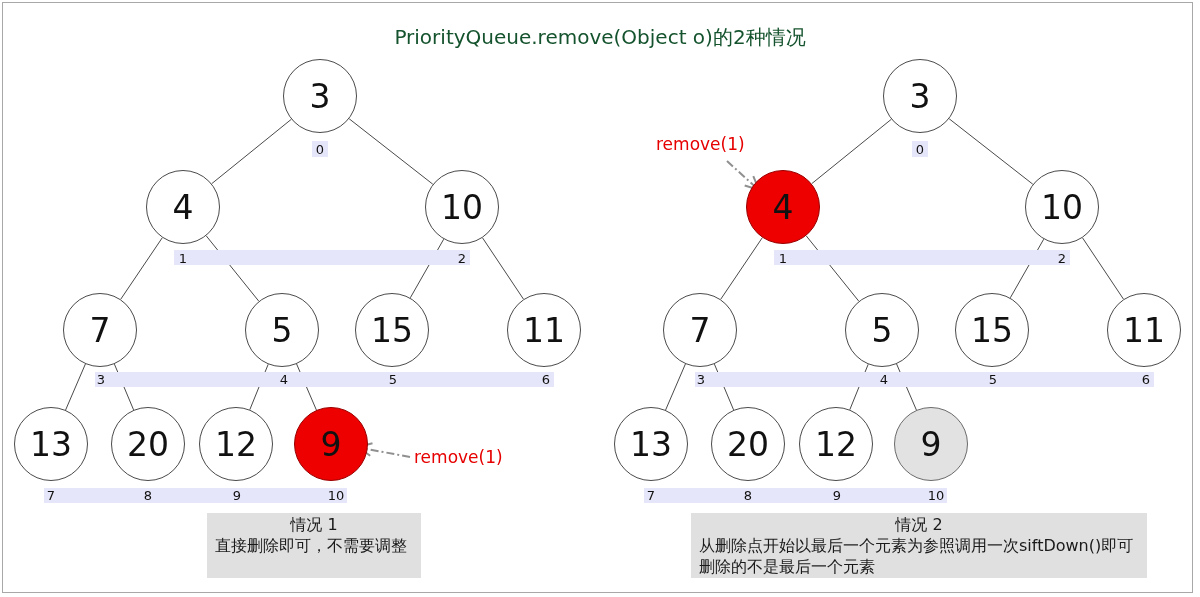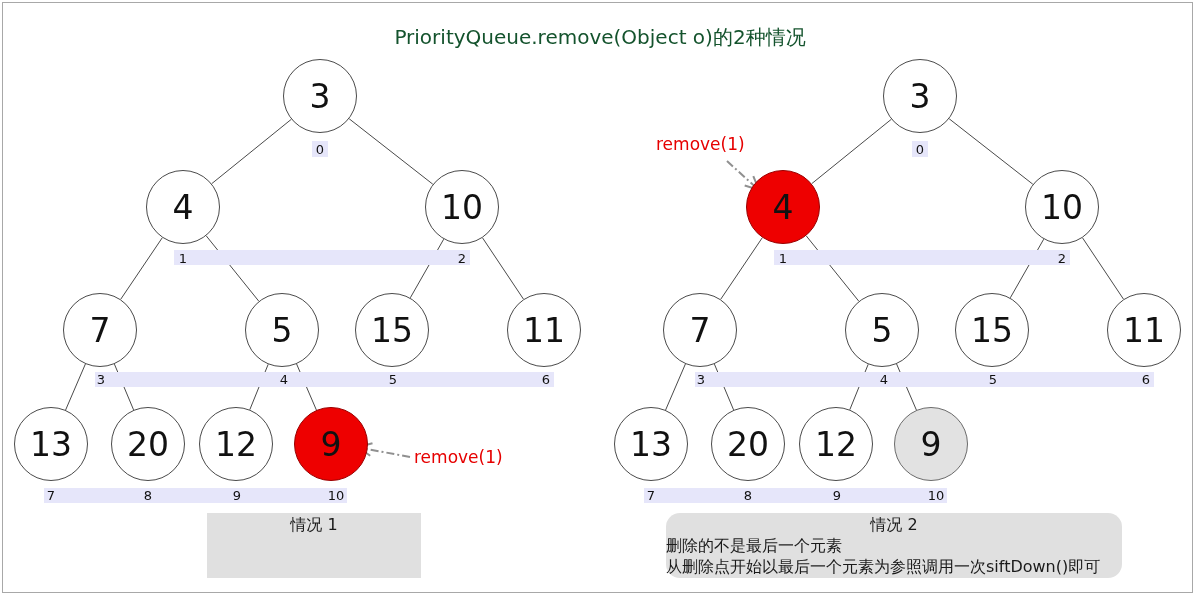--- a/index.html
+++ b/index.html
@@ -27,21 +27,21 @@
   .band{position:absolute;background:#e6e6fa;}
   .idx{
     position:absolute;width:30px;text-align:center;font-size:13px;
     line-height:15px;color:#111;
   }
   .remove-label{
     position:absolute;font-size:17px;color:#e60000;white-space:nowrap;
   }
   .caption{
     position:absolute;background:#e0e0e0;font-size:16px;line-height:21px;
-    color:#1a1a1a;padding:1px 0;box-sizing:border-box;
+    color:#1a1a1a;padding:1px 8px;box-sizing:border-box;
   }
   .caption .cap-heading{text-align:center;}
   .caption .cap-line{text-align:left;white-space:nowrap;}
 </style>
 </head>
 <body>
 
 <div id="canvas">
 
   <div class="page-title">PriorityQueue.remove(Object o)的2种情况</div>
@@ -139,21 +139,22 @@
   <span class="idx" style="left:636px;top:488px;">7</span>
   <span class="idx" style="left:733px;top:488px;">8</span>
   <span class="idx" style="left:822px;top:488px;">9</span>
   <span class="idx" style="left:921px;top:488px;">10</span>
 
   <span class="remove-label" style="left:414px;top:447px;">remove(1)</span>
   <span class="remove-label" style="left:656px;top:134px;">remove(1)</span>
 
   <div class="caption" style="left:207px;top:513px;width:214px;height:65px;">
     <div class="cap-heading">情况 1</div>
+    <div class="cap-line">直接删除即可，不需要调整</div>
   </div>
-  <div class="caption" style="left:666px;top:513px;width:456px;height:65px;border-radius:14px;">
+  <div class="caption" style="left:691px;top:513px;width:456px;height:65px;">
     <div class="cap-heading">情况 2</div>
+    <div class="cap-line">从删除点开始以最后一个元素为参照调用一次siftDown()即可</div>
     <div class="cap-line">删除的不是最后一个元素</div>
-    <div class="cap-line">从删除点开始以最后一个元素为参照调用一次siftDown()即可</div>
   </div>
 
   <div id="frame"></div>
 </div>
 
 </body></html>

